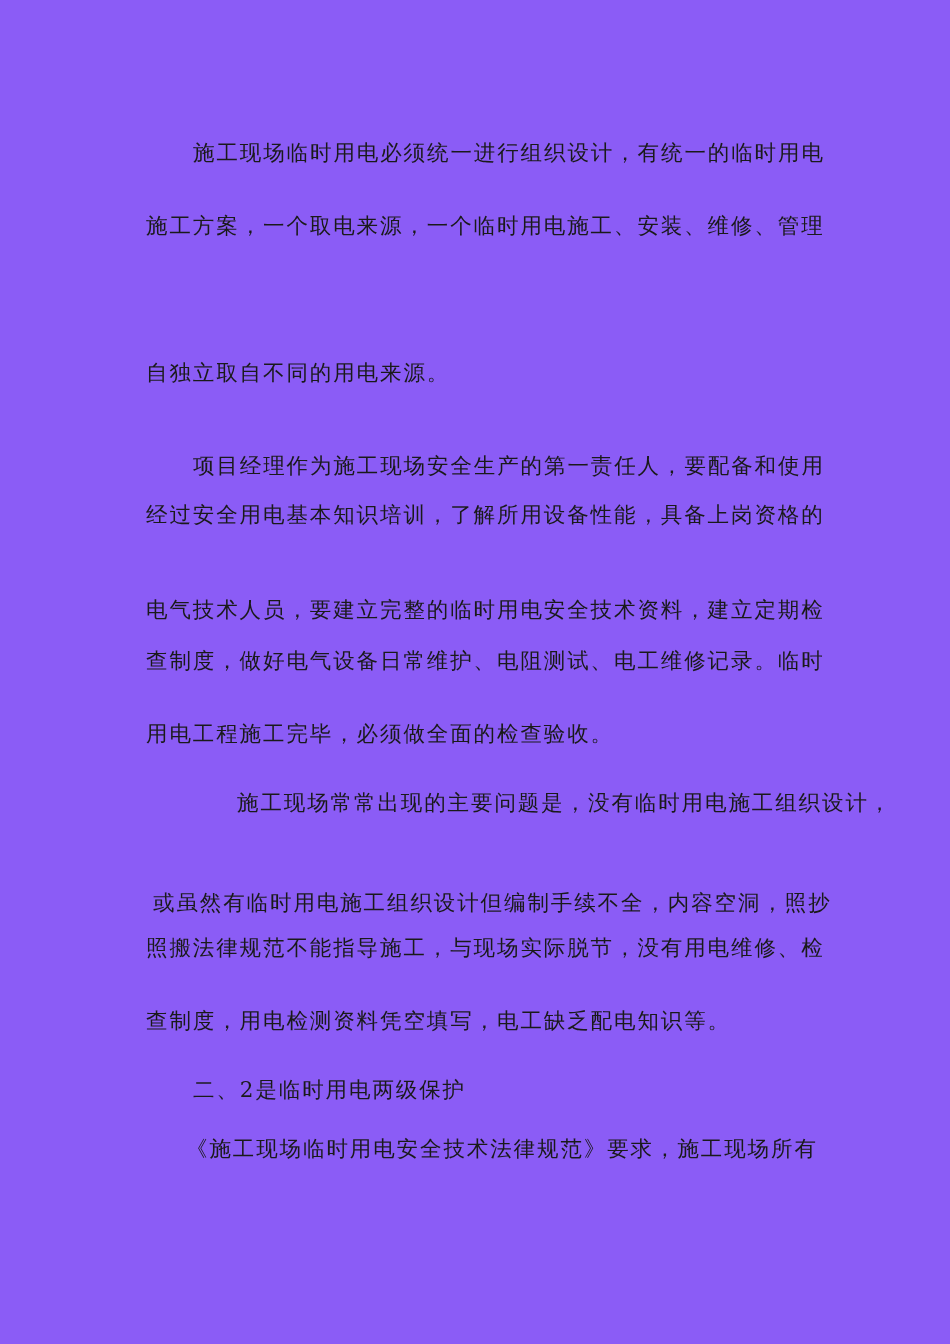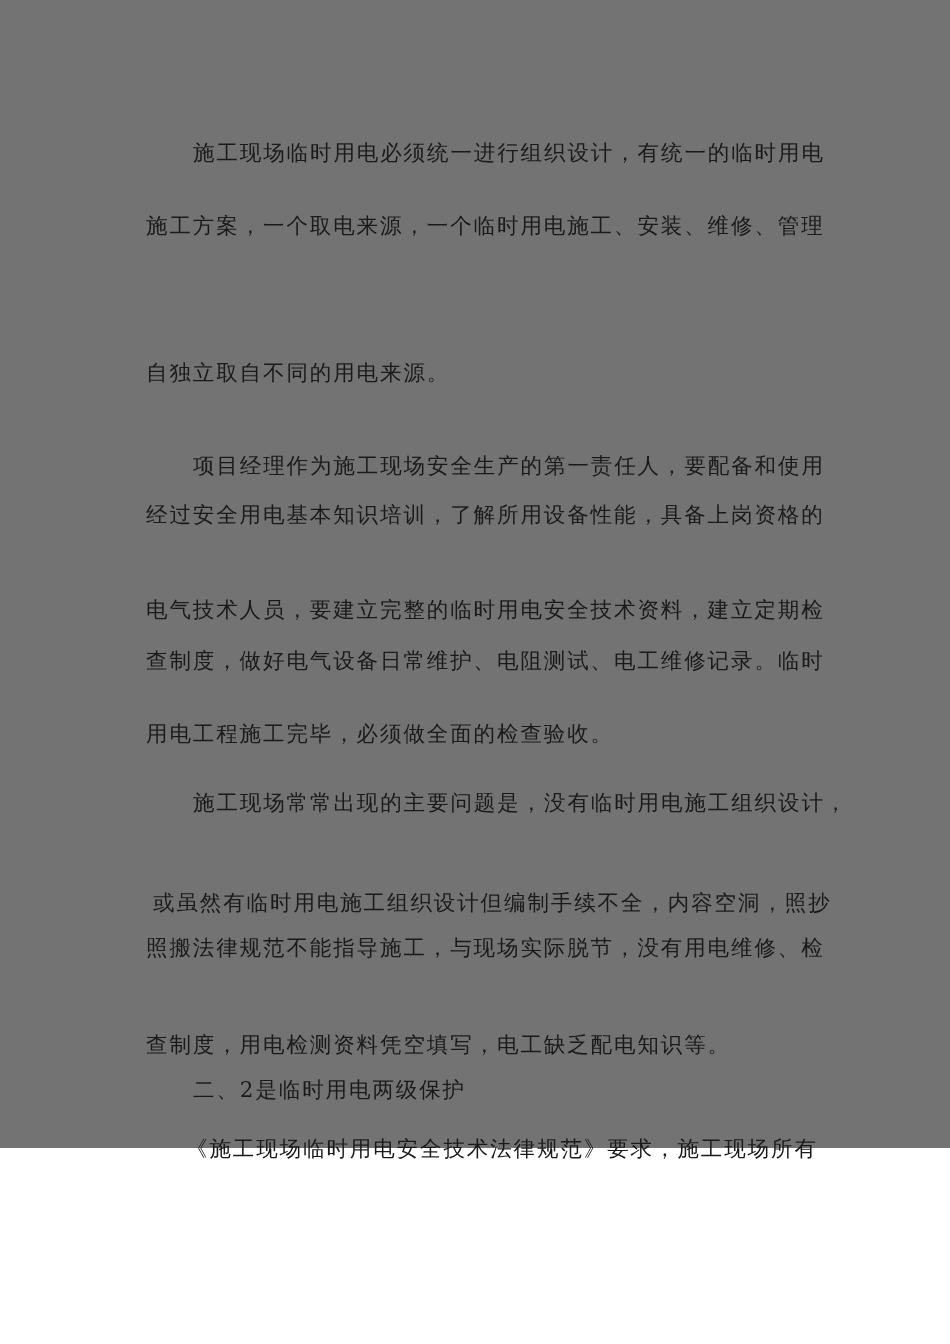--- a/index.html
+++ b/index.html
@@ -11,22 +11,22 @@
       width: 950px;
       height: 1344px;
       position: relative;
       overflow: hidden;
     }
     .page {
       position: absolute;
       left: 0;
       top: 0;
       width: 950px;
-      height: 1148px;
-      background: #737373;
+      height: 1344px;
+      background: #8b5cf6;
     }
     .line {
       position: absolute;
       left: 146px;
       width: 680px;
       font-family: "DejaVu Serif", "Liberation Serif", serif;
       font-size: 21.5px;
       line-height: 30px;
       letter-spacing: 1.9px;
       color: #1a1a1a;
@@ -47,22 +47,22 @@
   <div class="line indent" style="top:138px;">施工现场临时用电必须统一进行组织设计，有统一的临时用电</div>
   <div class="line" style="top:211px;">施工方案，一个取电来源，一个临时用电施工、安装、维修、管理</div>
   <div class="line" style="top:358px;">自独立取自不同的用电来源。</div>
 
   <div class="line indent" style="top:427px;margin-top:24px;">项目经理作为施工现场安全生产的第一责任人，要配备和使用</div>
   <div class="line" style="top:500px;">经过安全用电基本知识培训，了解所用设备性能，具备上岗资格的</div>
   <div class="line" style="top:595px;">电气技术人员，要建立完整的临时用电安全技术资料，建立定期检</div>
   <div class="line" style="top:646px;">查制度，做好电气设备日常维护、电阻测试、电工维修记录。临时</div>
   <div class="line" style="top:719px;">用电工程施工完毕，必须做全面的检查验收。</div>
 
-  <div class="line indent" style="top:788px;">施工现场常常出现的主要问题是，没有临时用电施工组织设计，</div>
+  <div class="line indent" style="top:788px;margin-left:44px;">施工现场常常出现的主要问题是，没有临时用电施工组织设计，</div>
   <div class="line" style="top:888px;margin-left:7px;">或虽然有临时用电施工组织设计但编制手续不全，内容空洞，照抄</div>
   <div class="line" style="top:933px;">照搬法律规范不能指导施工，与现场实际脱节，没有用电维修、检</div>
-  <div class="line" style="top:1006px;margin-top:24px;">查制度，用电检测资料凭空填写，电工缺乏配电知识等。</div>
+  <div class="line" style="top:1006px;">查制度，用电检测资料凭空填写，电工缺乏配电知识等。</div>
 
   <div class="line heading-indent" style="top:1075px;">二、2是临时用电两级保护</div>
 
   <div class="line" style="top:1134px; left:186px;">《施工现场临时用电安全技术法律规范》要求，施工现场所有</div>
 
 </div>
 
 </body></html>

